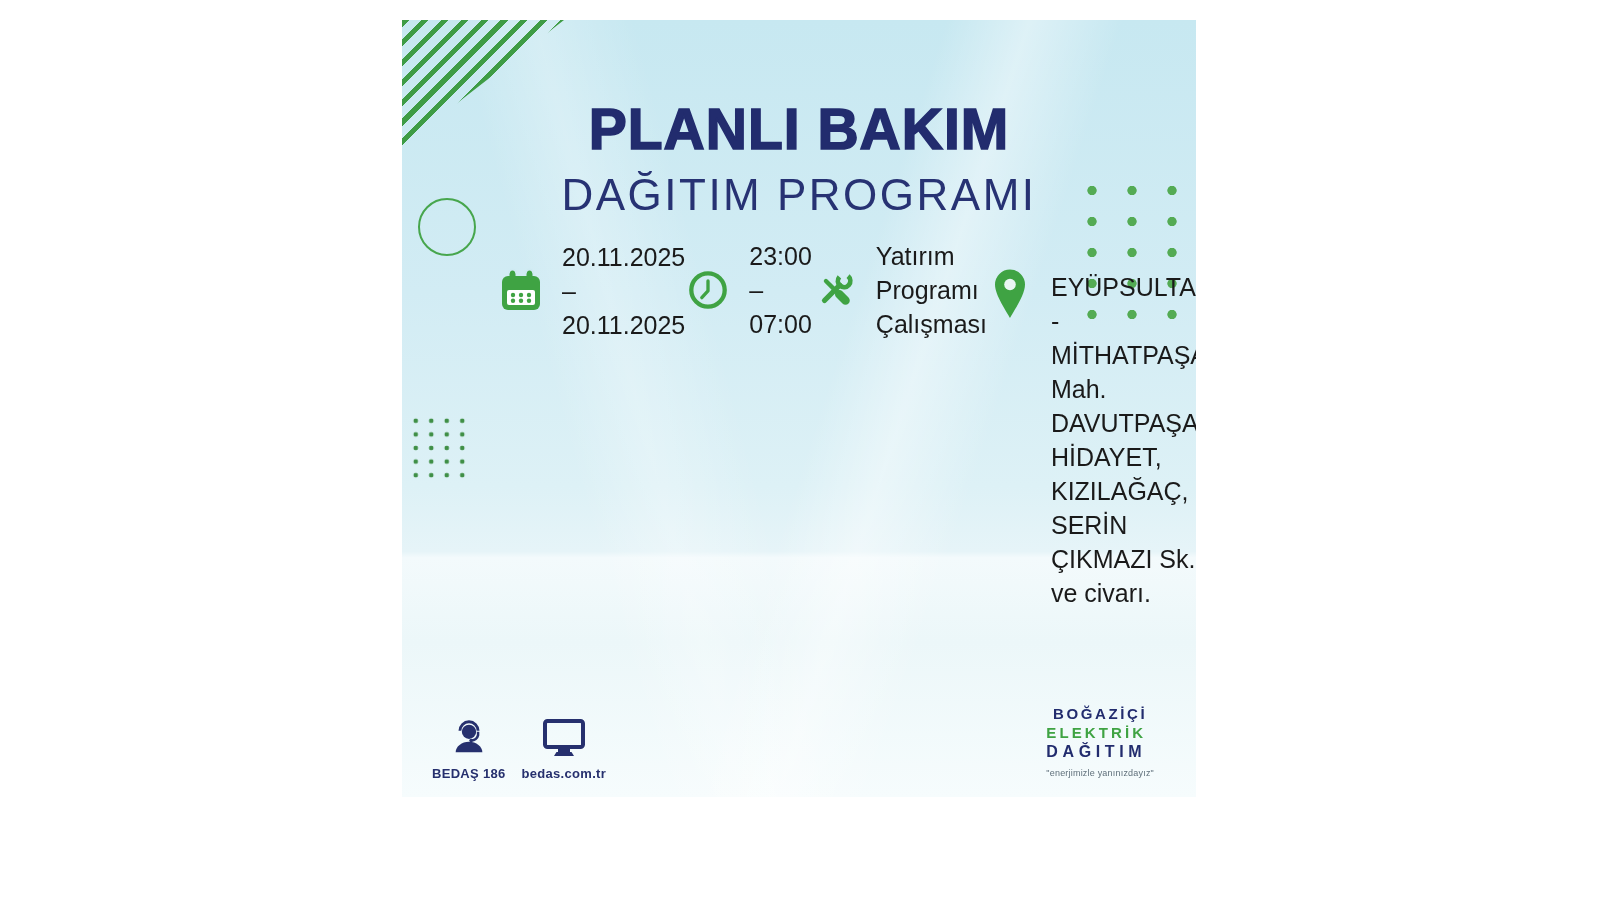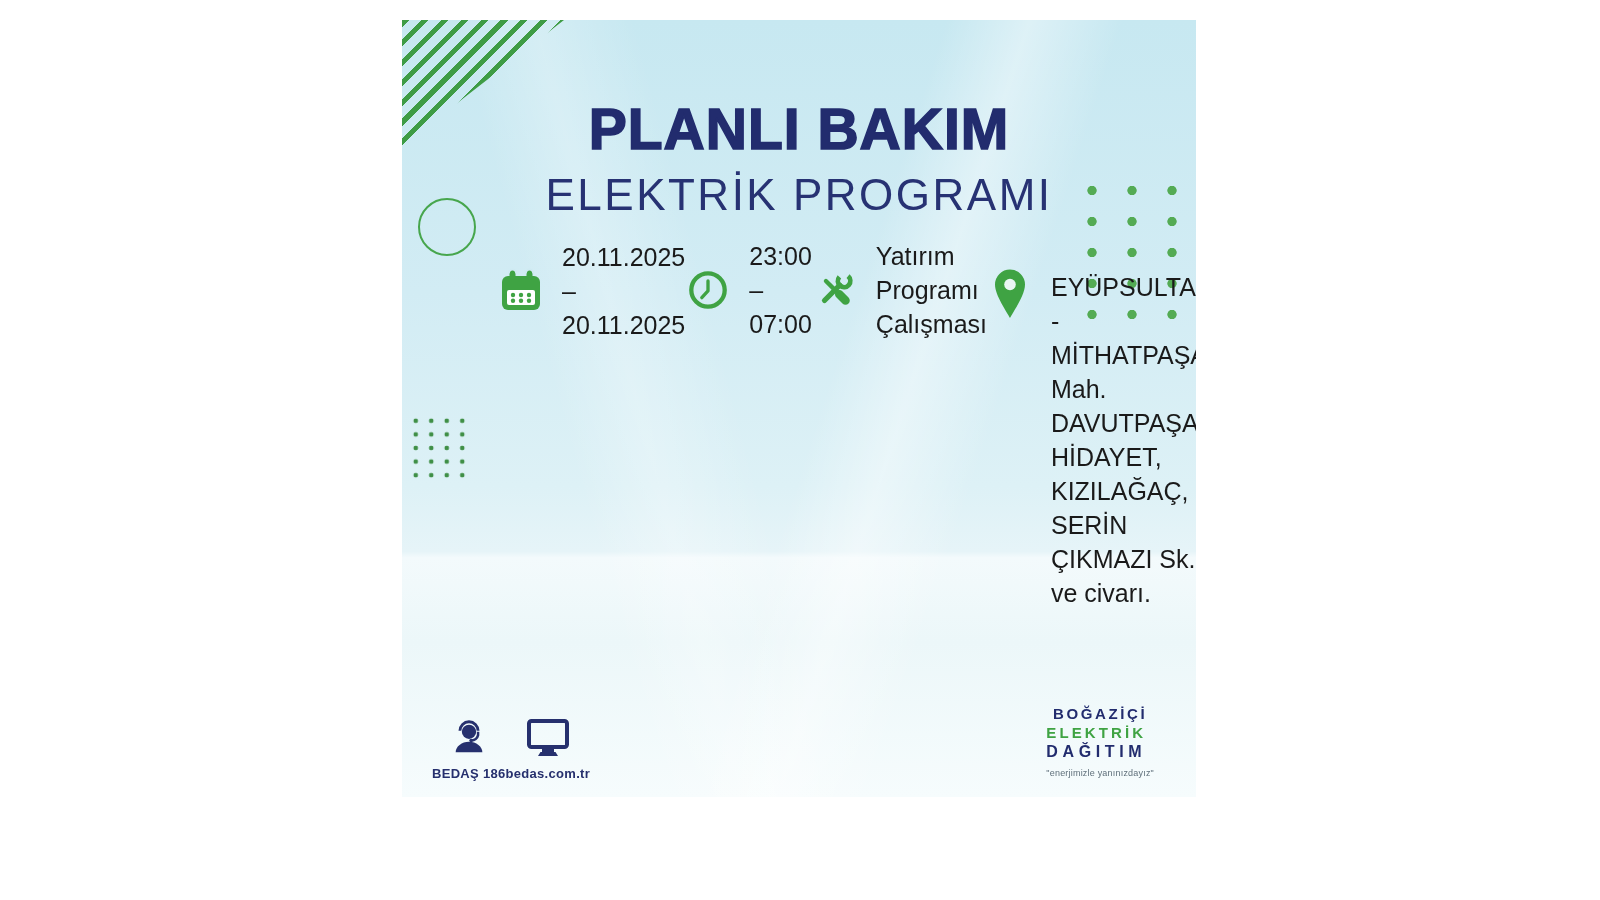--- a/index.html
+++ b/index.html
@@ -56,21 +56,21 @@
   .row-2 { height:44px; margin-bottom:15px; }
   .row-3 { height:44px; margin-bottom:16px; }
   .row-4 { align-items:flex-start; }
   .icon-cell { width:46px; min-width:46px; display:flex; justify-content:center; align-items:center; }
   .row-text {
     margin-left:18px; font-size:25px; color:#1a1a1a; line-height:34px; max-width:566px;
   }
   .row-4 .row-text { margin-top:2px; }
 
   
-  .contacts { position:absolute; left:30px; bottom:16px; display:flex; align-items:flex-end; }
+  .contacts { position:absolute; left:30px; bottom:16px; display:flex; align-items:flex-end; gap:16px; }
   .contact { display:flex; flex-direction:column; align-items:center; gap:7px; }
   .contact-label { font-size:13px; font-weight:bold; color:#26306e; letter-spacing:0.3px; white-space:nowrap; }
 
   
   .logo { position:absolute; right:42px; bottom:14px; text-align:left; line-height:19px; }
   .logo-line1 { font-size:15px; font-weight:bold; color:#222c6e; letter-spacing:2.6px;text-align:center; }
   .logo-line2 { font-size:15px; font-weight:bold; color:#3fa343; letter-spacing:3.1px; }
   .logo-line3 { font-size:16px; font-weight:bold; color:#222c6e; letter-spacing:4.6px; }
   .logo-tagline { font-size:9px; color:#5f6f7a; margin-top:3px; letter-spacing:0.2px; }
 
@@ -82,21 +82,21 @@
 <div class="page">
   <div class="card">
 
     <div class="stripes"></div>
     <div class="circle-deco"></div>
     <div class="dots-right"></div>
     <div class="dots-left"></div>
 
     <div class="title-block">
       <div class="title-main">PLANLI BAKIM</div>
-      <div class="title-sub">ELEKTRİK PROGRAMI</div>
+      <div class="title-sub">DAĞITIM PROGRAMI</div>
     </div>
 
     <div class="rows">
 
       <div class="row row-1">
         <span class="icon-cell">
           <svg width="44" height="46" viewBox="0 0 44 46">
             <rect x="10" y="1.5" width="7" height="12" rx="3.5" fill="#3fa343" stroke="#cfeaf2" stroke-width="2"></rect>
             <rect x="27" y="1.5" width="7" height="12" rx="3.5" fill="#3fa343" stroke="#cfeaf2" stroke-width="2"></rect>
             <rect x="3" y="8" width="38" height="34" rx="6" fill="#3fa343"></rect>

